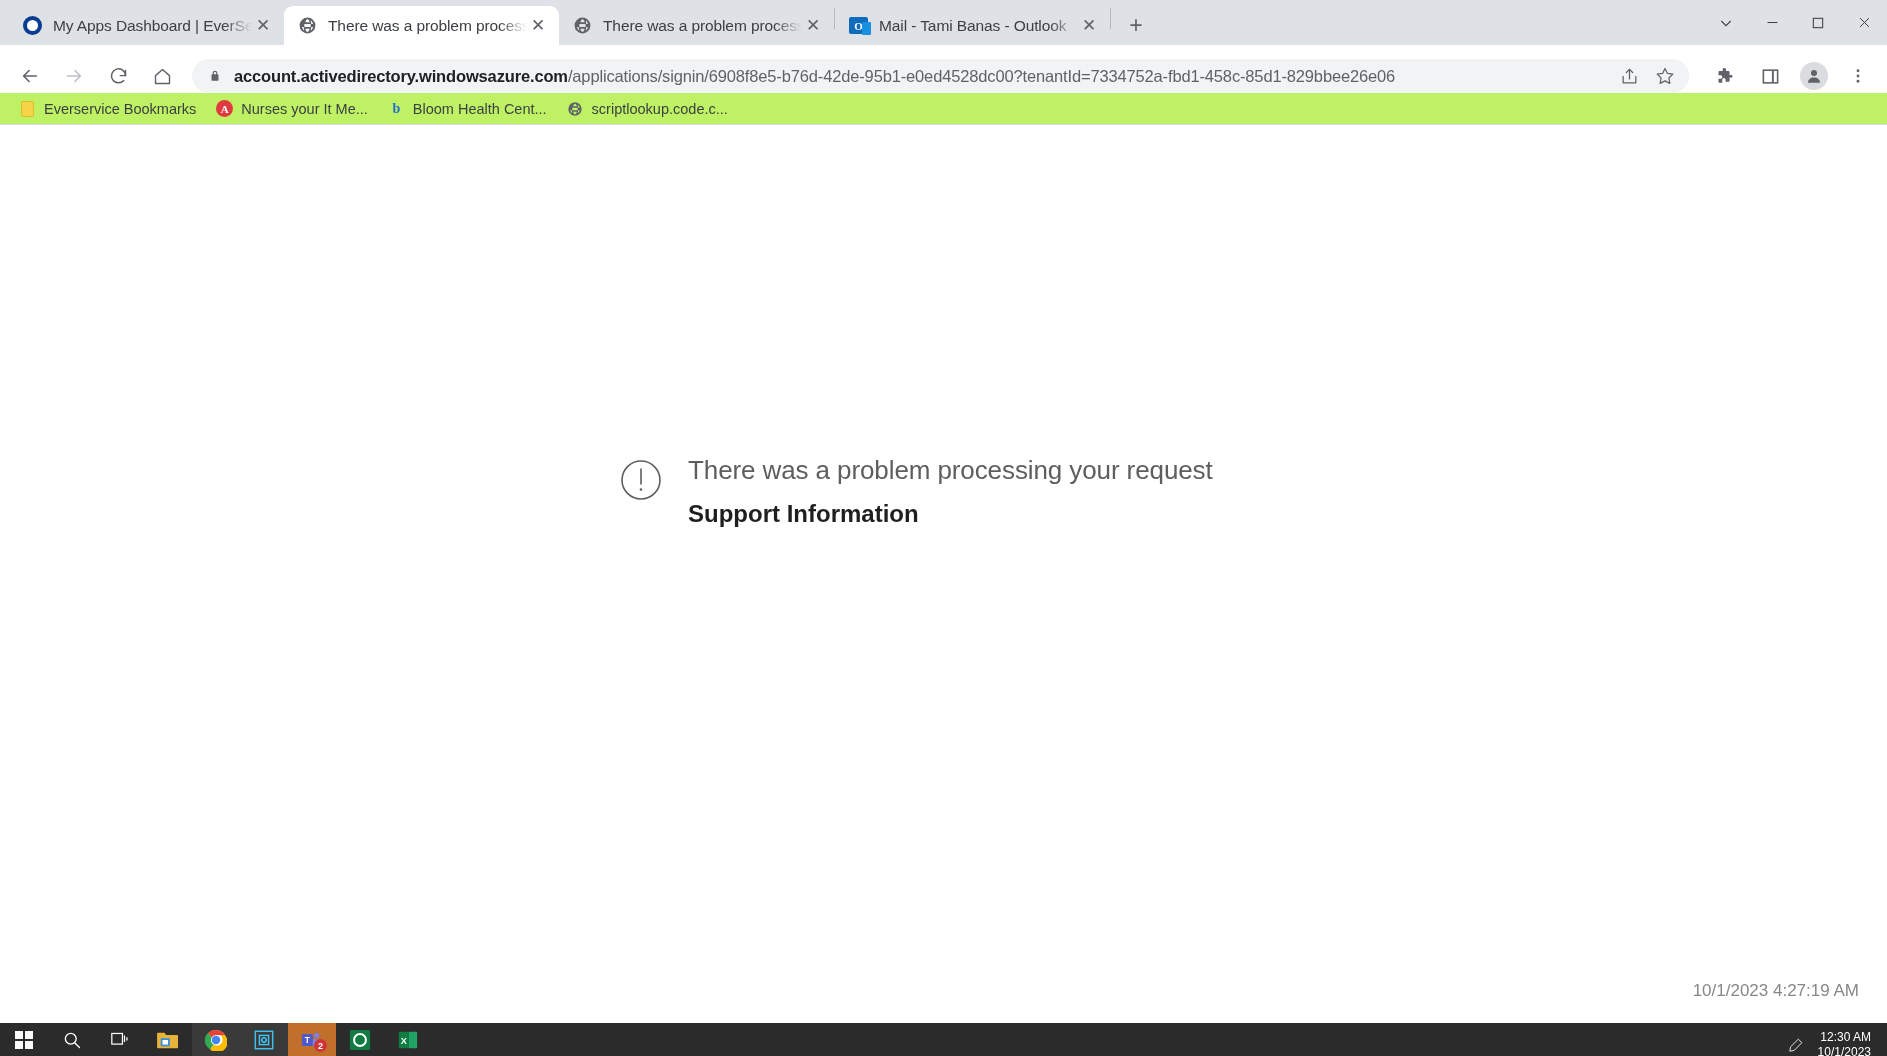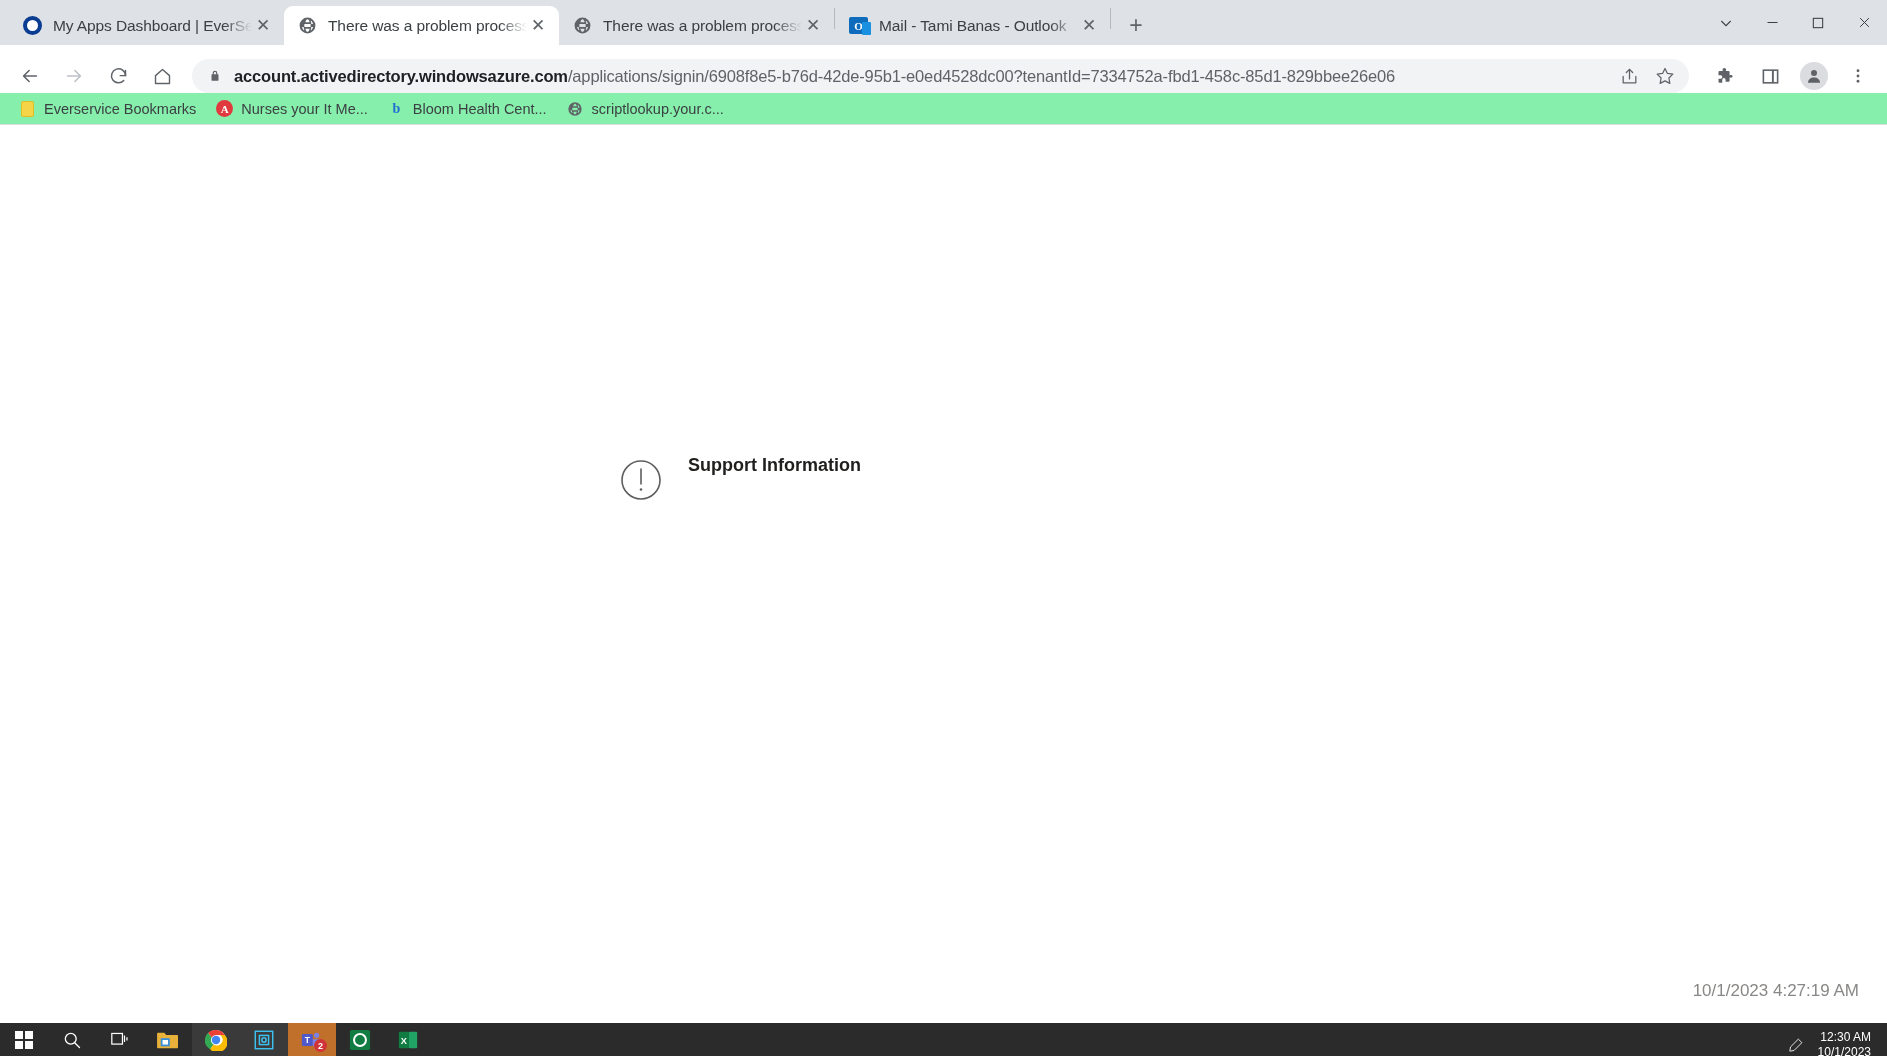--- a/index.html
+++ b/index.html
@@ -109,21 +109,21 @@
     width:34px; height:34px; margin-left:10px;
     display:flex; align-items:center; justify-content:center; color:#5f6368;
   }
   .avatar {
     width:28px; height:28px; border-radius:50%; background:#dadce0;
     display:flex; align-items:center; justify-content:center; color:#5f6368;
   }
 
   
   .bookmarks {
-    height:32px; background:#86efac;
+    height:32px; background:#bef264;
     display:flex; align-items:center; padding:0 10px;
     border-bottom:1px solid #dadce0;
   }
   .bm {
     display:flex; align-items:center; height:26px;
     padding:0 9px; border-radius:4px; margin-right:2px;
     font-size:14.5px; color:#3c4043; white-space:nowrap;
   }
   .bm .bmicon {
     width:17px; height:17px; margin-right:8px; flex:0 0 17px;
@@ -146,21 +146,21 @@
   .erricon { width:42px; height:42px; flex:0 0 42px; margin-right:26px; margin-top:4px; }
   .errbody { max-width:600px; }
   .errtitle {
     font-size:26px; color:#605e5c; font-weight:normal;
     line-height:1.2; margin-bottom:14px; letter-spacing:-0.1px;
   }
   .errdesc {
     font-size:16.5px; color:#323130; line-height:1.45;
     max-width:590px; margin-bottom:12px;
   }
-  .errsub { font-size:18px; color:#201f1e; font-weight:bold; margin-bottom:8px; }
+  .errsub { font-size:24px; color:#201f1e; font-weight:bold; margin-bottom:8px; }
   .errline { font-size:16.5px; color:#323130; line-height:1.55; }
   .timestamp {
     position:absolute; right:28px; bottom:22px;
     font-size:17px; color:#8a8886;
   }
 
   
   .taskbar {
     height:33px; width:1887px; background:#2b2b2b;
     display:flex; align-items:center; position:relative;
@@ -353,34 +353,35 @@
           <span class="bm-bloom">b</span>
         </span>
       <span>Bloom Health Cent...</span>
     </div>
     <div class="bm">
       <span class="bmicon">
         <svg width="16" height="16" viewBox="0 0 24 24" fill="#5f6368">
             <path d="M12 2a10 10 0 1 0 0 20 10 10 0 0 0 0-20zm0 2c1.1 0 2.2 1.6 2.7 4H9.3C9.8 5.6 10.9 4 12 4zM7.3 6A9 9 0 0 0 5 10h2.2c.1-1.5.4-2.8.8-4H7.3zM12 20c-1.1 0-2.2-1.6-2.7-4h5.4c-.5 2.4-1.6 4-2.7 4zM8.1 14a18 18 0 0 1 0-4h7.8a18 18 0 0 1 0 4H8.1zm8.7 0H19a9 9 0 0 1-2.3 4h-.7c.4-1.2.7-2.5.8-4zm0-4c-.1-1.5-.4-2.8-.8-4h.7A9 9 0 0 1 19 10h-2.2zM5 14h2.2c.1 1.5.4 2.8.8 4h-.7A9 9 0 0 1 5 14z"></path>
           </svg>
       </span>
-      <span>scriptlookup.your.c...</span>
+      <span>scriptlookup.code.c...</span>
     </div>
   </div>
 
   <div class="viewport">
     <div class="errorwrap">
       <span class="erricon">
         <svg width="42" height="42" viewBox="0 0 42 42" fill="none" stroke="#605e5c" stroke-width="1.6">
           <circle cx="21" cy="21" r="19"></circle>
           <path d="M21 10v15" stroke-linecap="round"></path>
           <circle cx="21" cy="30.5" r="1.3" fill="#605e5c" stroke="none"></circle>
         </svg>
       </span>
       <div class="errbody">
+        <div class="errtitle">There was a problem processing your request</div>
         <div class="errsub">Support Information</div>
       </div>
     </div>
     <div class="timestamp">10/1/2023 4:27:19 AM</div>
   </div>
 </div>
 
 <div class="taskbar">
   <div class="tb-item">
     <span class="tb-win">

